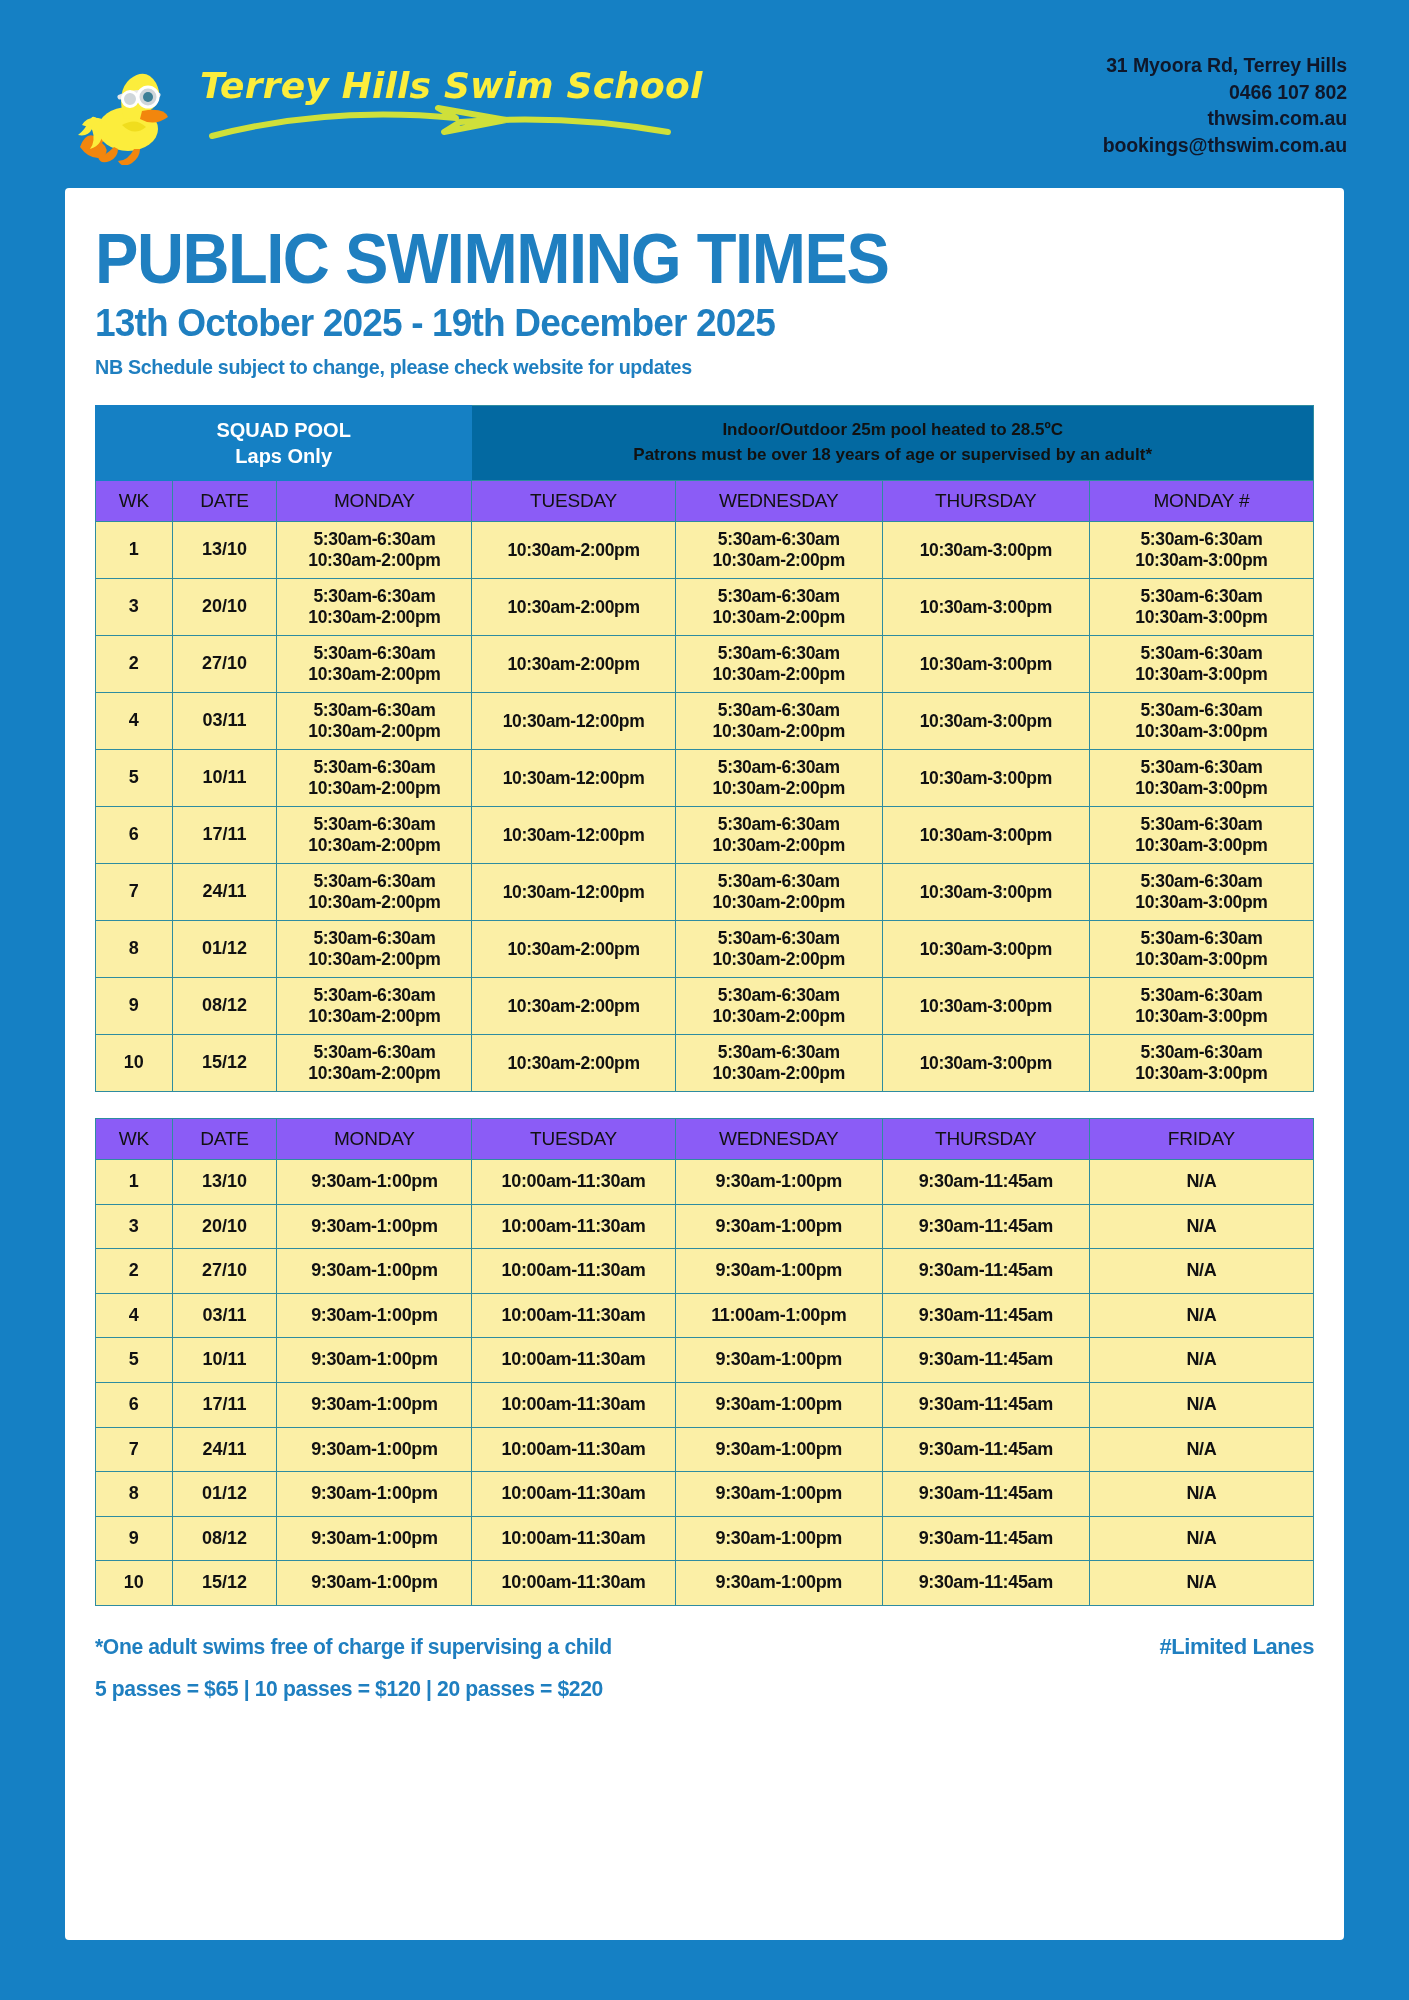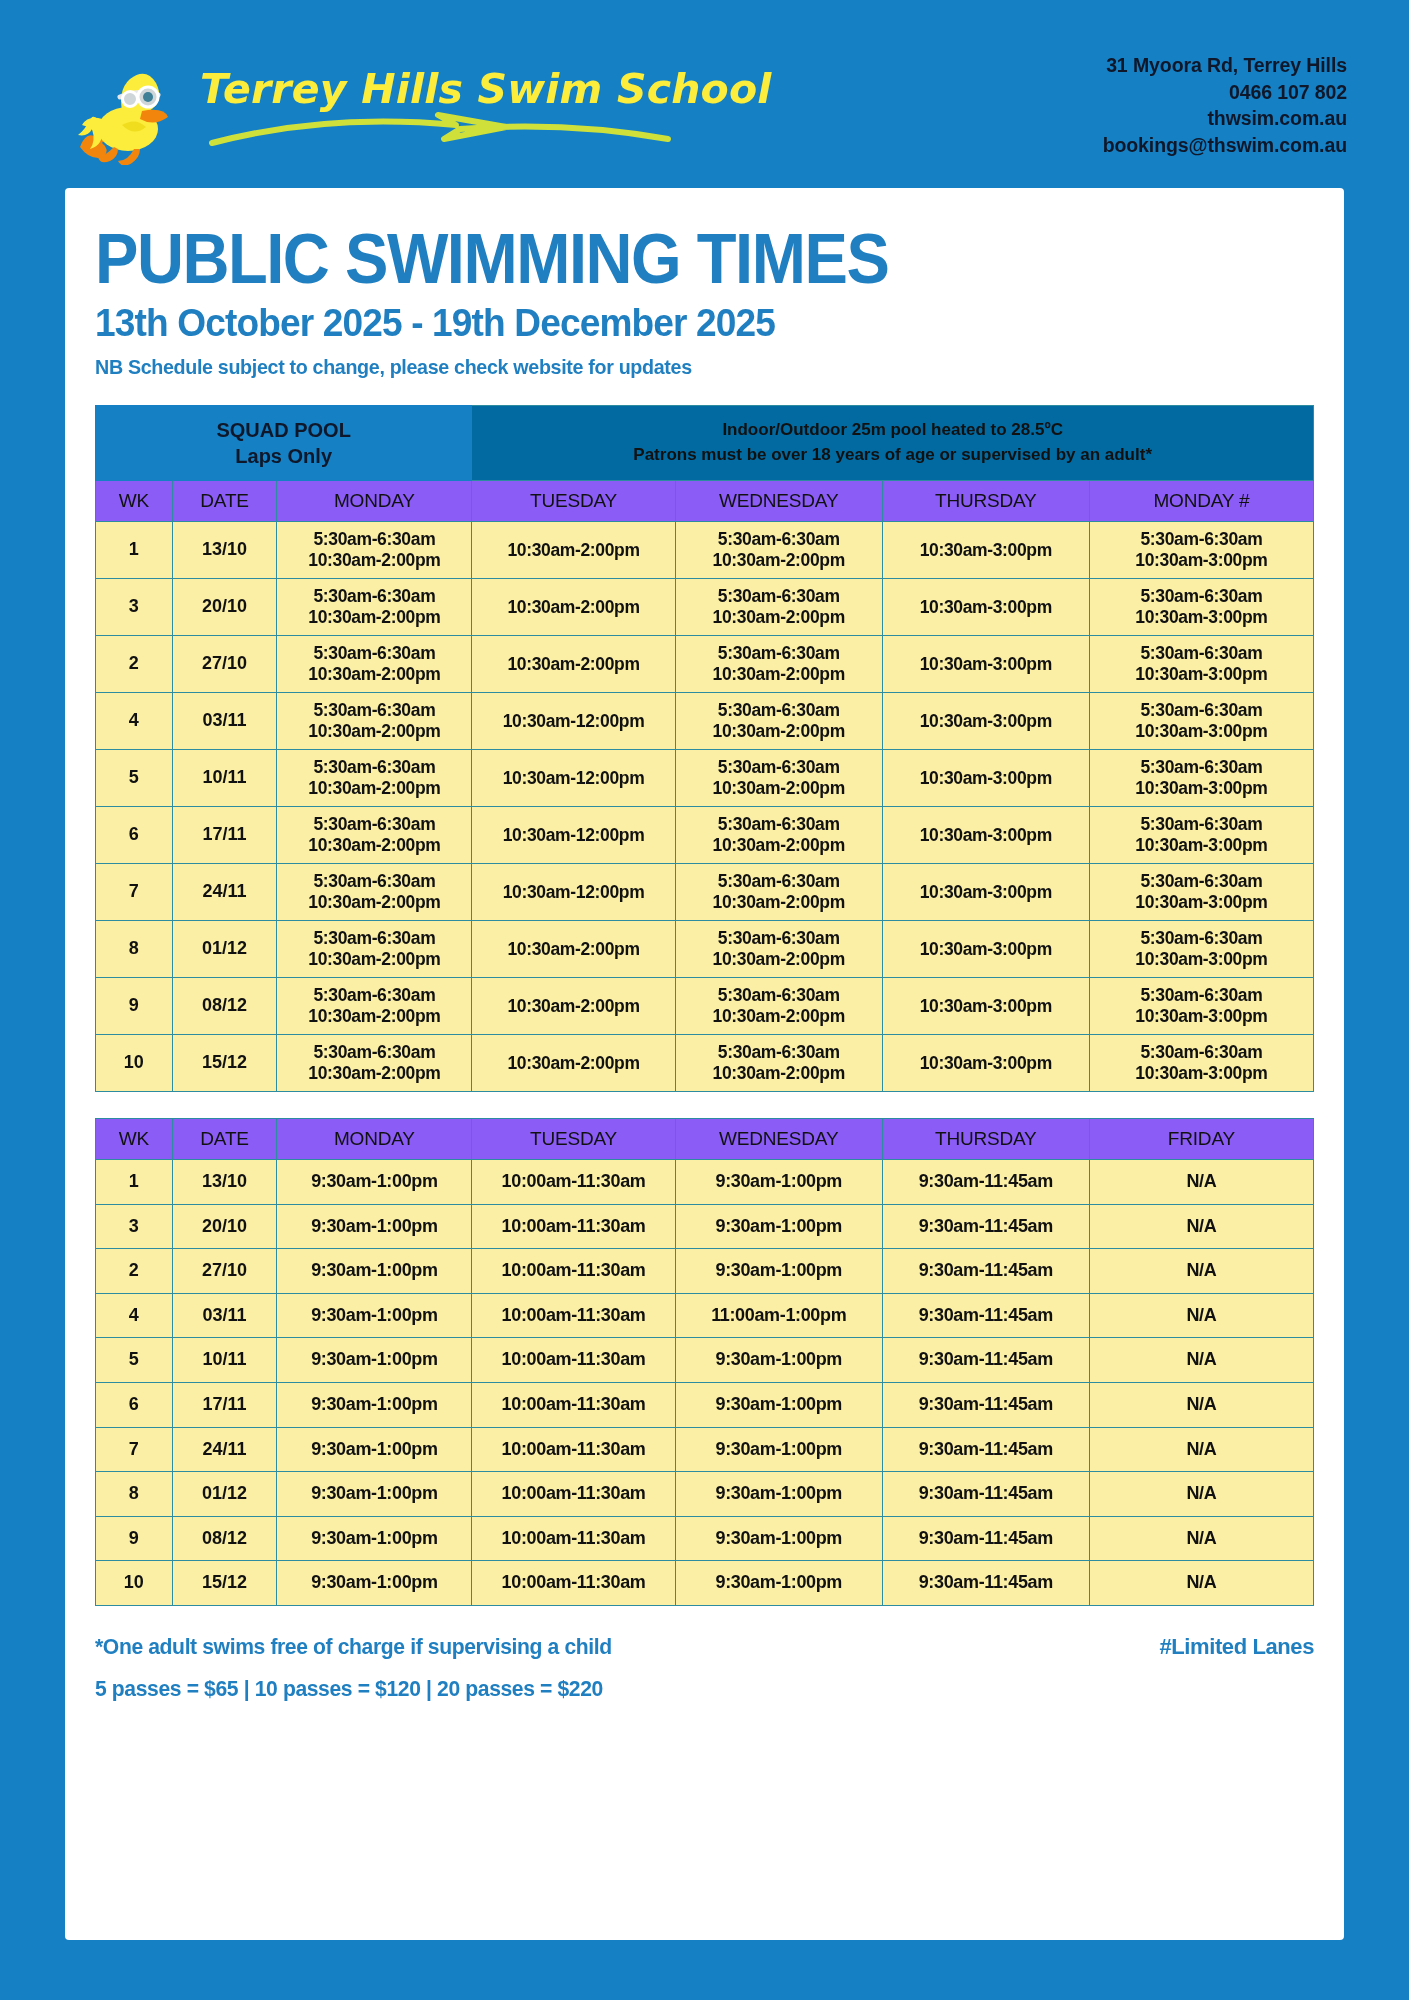--- a/index.html
+++ b/index.html
@@ -29,21 +29,21 @@
 
   .duck-logo { width: 120px; height: 110px; flex: none; }
 
   .brand-text-wrap {
     position: relative;
     margin-left: 18px;
     padding-top: 10px;
   }
 
   .brand-name {
-    font-size: 41px;
+    font-size: 36px;
     font-weight: bold;
     font-style: italic;
     color: #fced3c;
     letter-spacing: 0.2px;
     white-space: nowrap;
     font-family: "DejaVu Sans", sans-serif;
   }
 
   .brand-swoosh { display: block; margin-top: -4px; margin-left: 6px; }
 
@@ -115,21 +115,21 @@
   }
 
   table.sched td, table.sched th {
     border: 1.5px solid #2e8ca0;
     text-align: center;
     vertical-align: middle;
   }
 
   .banner-left {
     background: #1580c4;
-    color: #0f172a;
+    color: #ffffff;
     font-size: 20px;
     font-weight: bold;
     line-height: 1.3;
     padding: 11px 4px;
     border-color: #1580c4 !important;
   }
 
   .banner-right {
     background: #0369a1;
     color: #111111;

